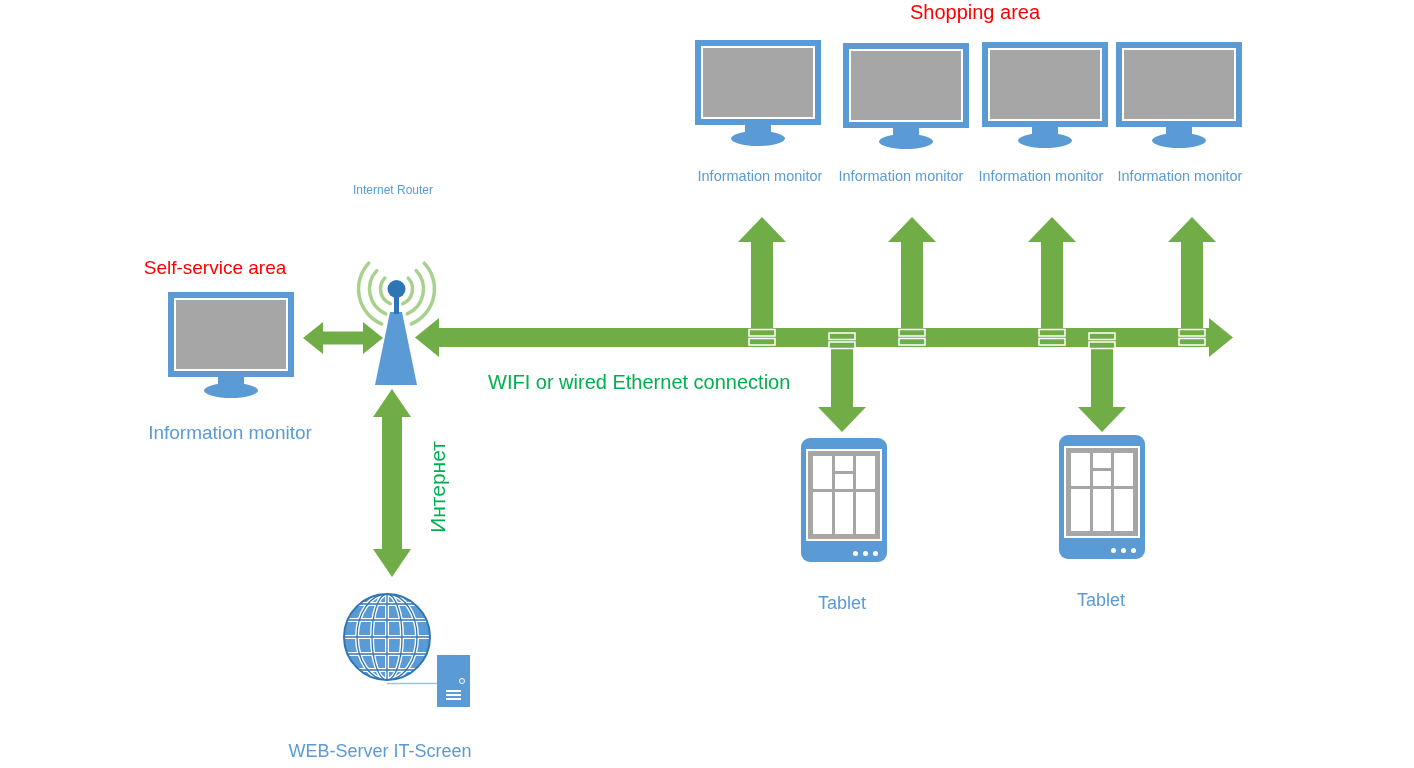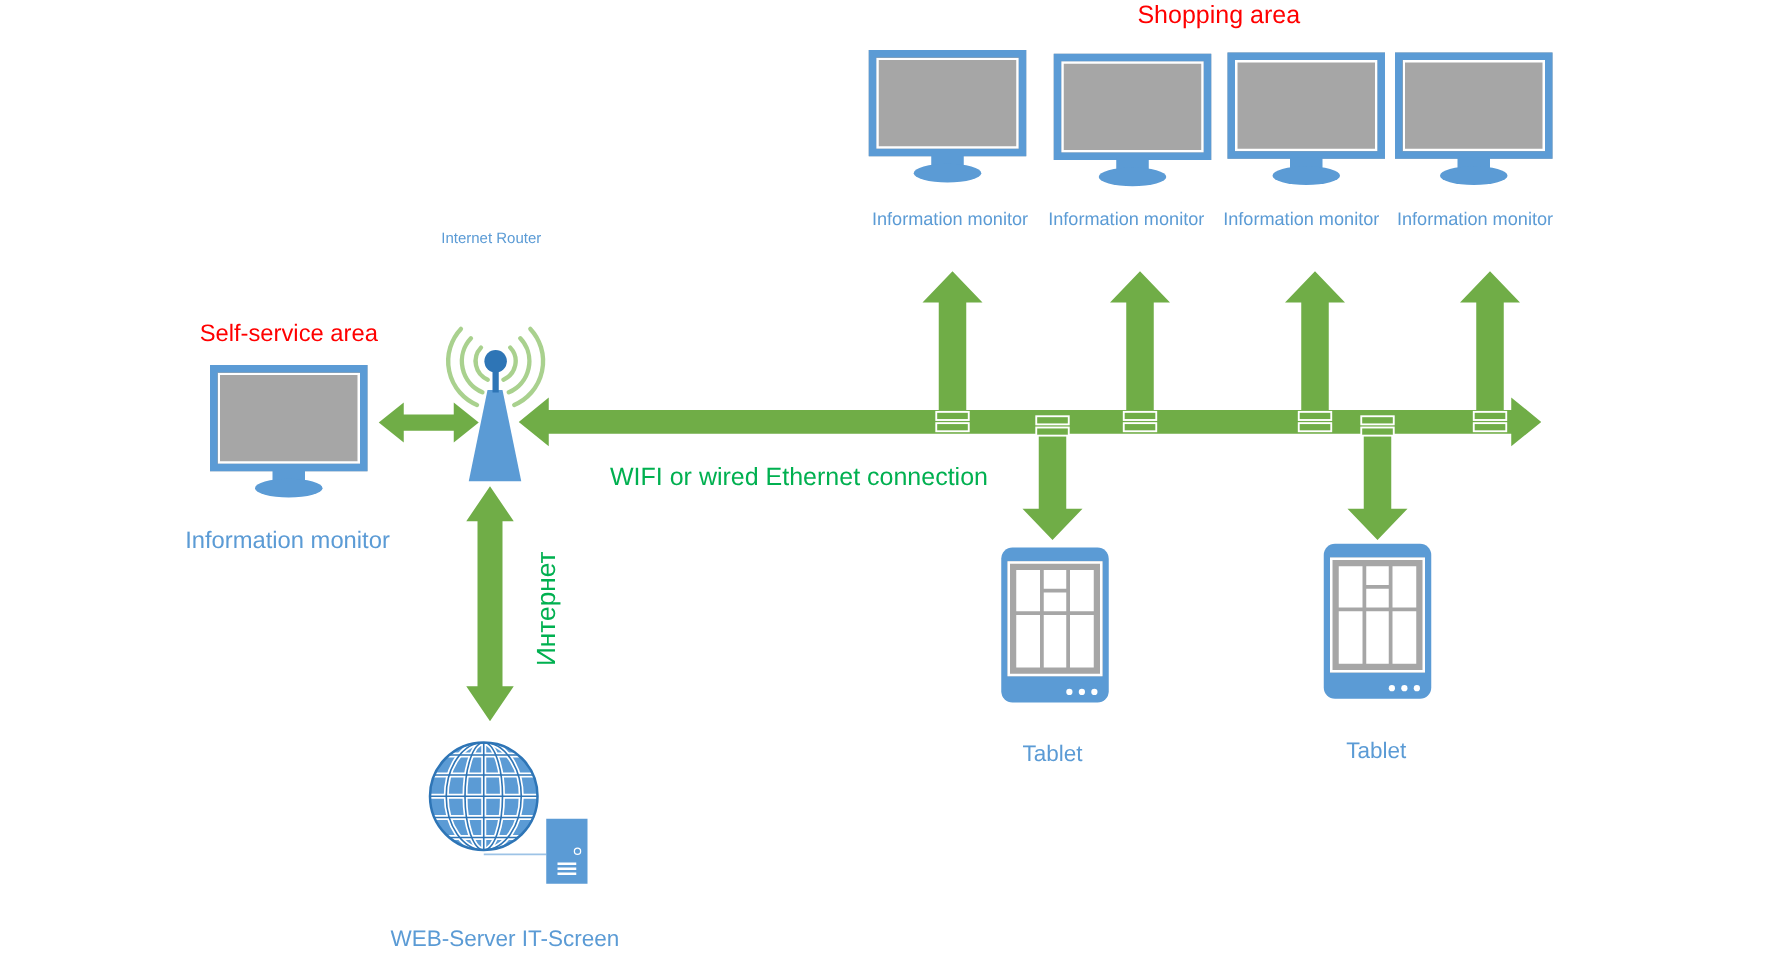--- a/index.html
+++ b/index.html
@@ -210,26 +210,26 @@
 
   <div class="lbl red-txt" style="left:885px;top:1px;width:180px;font-size:20px">Shopping area</div>
 
   <div class="lbl blue-txt lbl-small" style="left:685px;top:168px">Information monitor</div>
   <div class="lbl blue-txt lbl-small" style="left:826px;top:168px">Information monitor</div>
   <div class="lbl blue-txt lbl-small" style="left:966px;top:168px">Information monitor</div>
   <div class="lbl blue-txt lbl-small" style="left:1105px;top:168px">Information monitor</div>
 
   <div class="lbl blue-txt" style="left:328px;top:176px;width:130px;font-size:12px;line-height:29px;white-space:normal">Internet Router</div>
 
-  <div class="lbl red-txt lbl-big" style="left:131px;top:257px;width:200px">Self-service area</div>
+  <div class="lbl red-txt lbl-big" style="left:115px;top:257px;width:200px">Self-service area</div>
 
   <div class="lbl blue-txt lbl-big" style="left:130px;top:422px;width:200px">Information monitor</div>
 
   <div class="lbl green-txt" style="left:488px;top:371px;font-size:20px;text-align:right">WIFI or wired Ethernet connection</div>
 
   <div class="lbl green-txt" style="left:378px;top:475px;width:120px;height:24px;font-size:21px;transform:rotate(-90deg)">Интернет</div>
 
   <div class="lbl blue-txt lbl-med" style="left:792px;top:593px;width:100px">Tablet</div>
   <div class="lbl blue-txt lbl-med" style="left:1051px;top:590px;width:100px">Tablet</div>
 
-  <div class="lbl blue-txt lbl-med" style="left:304px;top:741px;width:200px">WEB-Server IT-Screen</div>
+  <div class="lbl blue-txt lbl-med" style="left:280px;top:741px;width:200px">WEB-Server IT-Screen</div>
 
 </div>
 
 </body></html>

